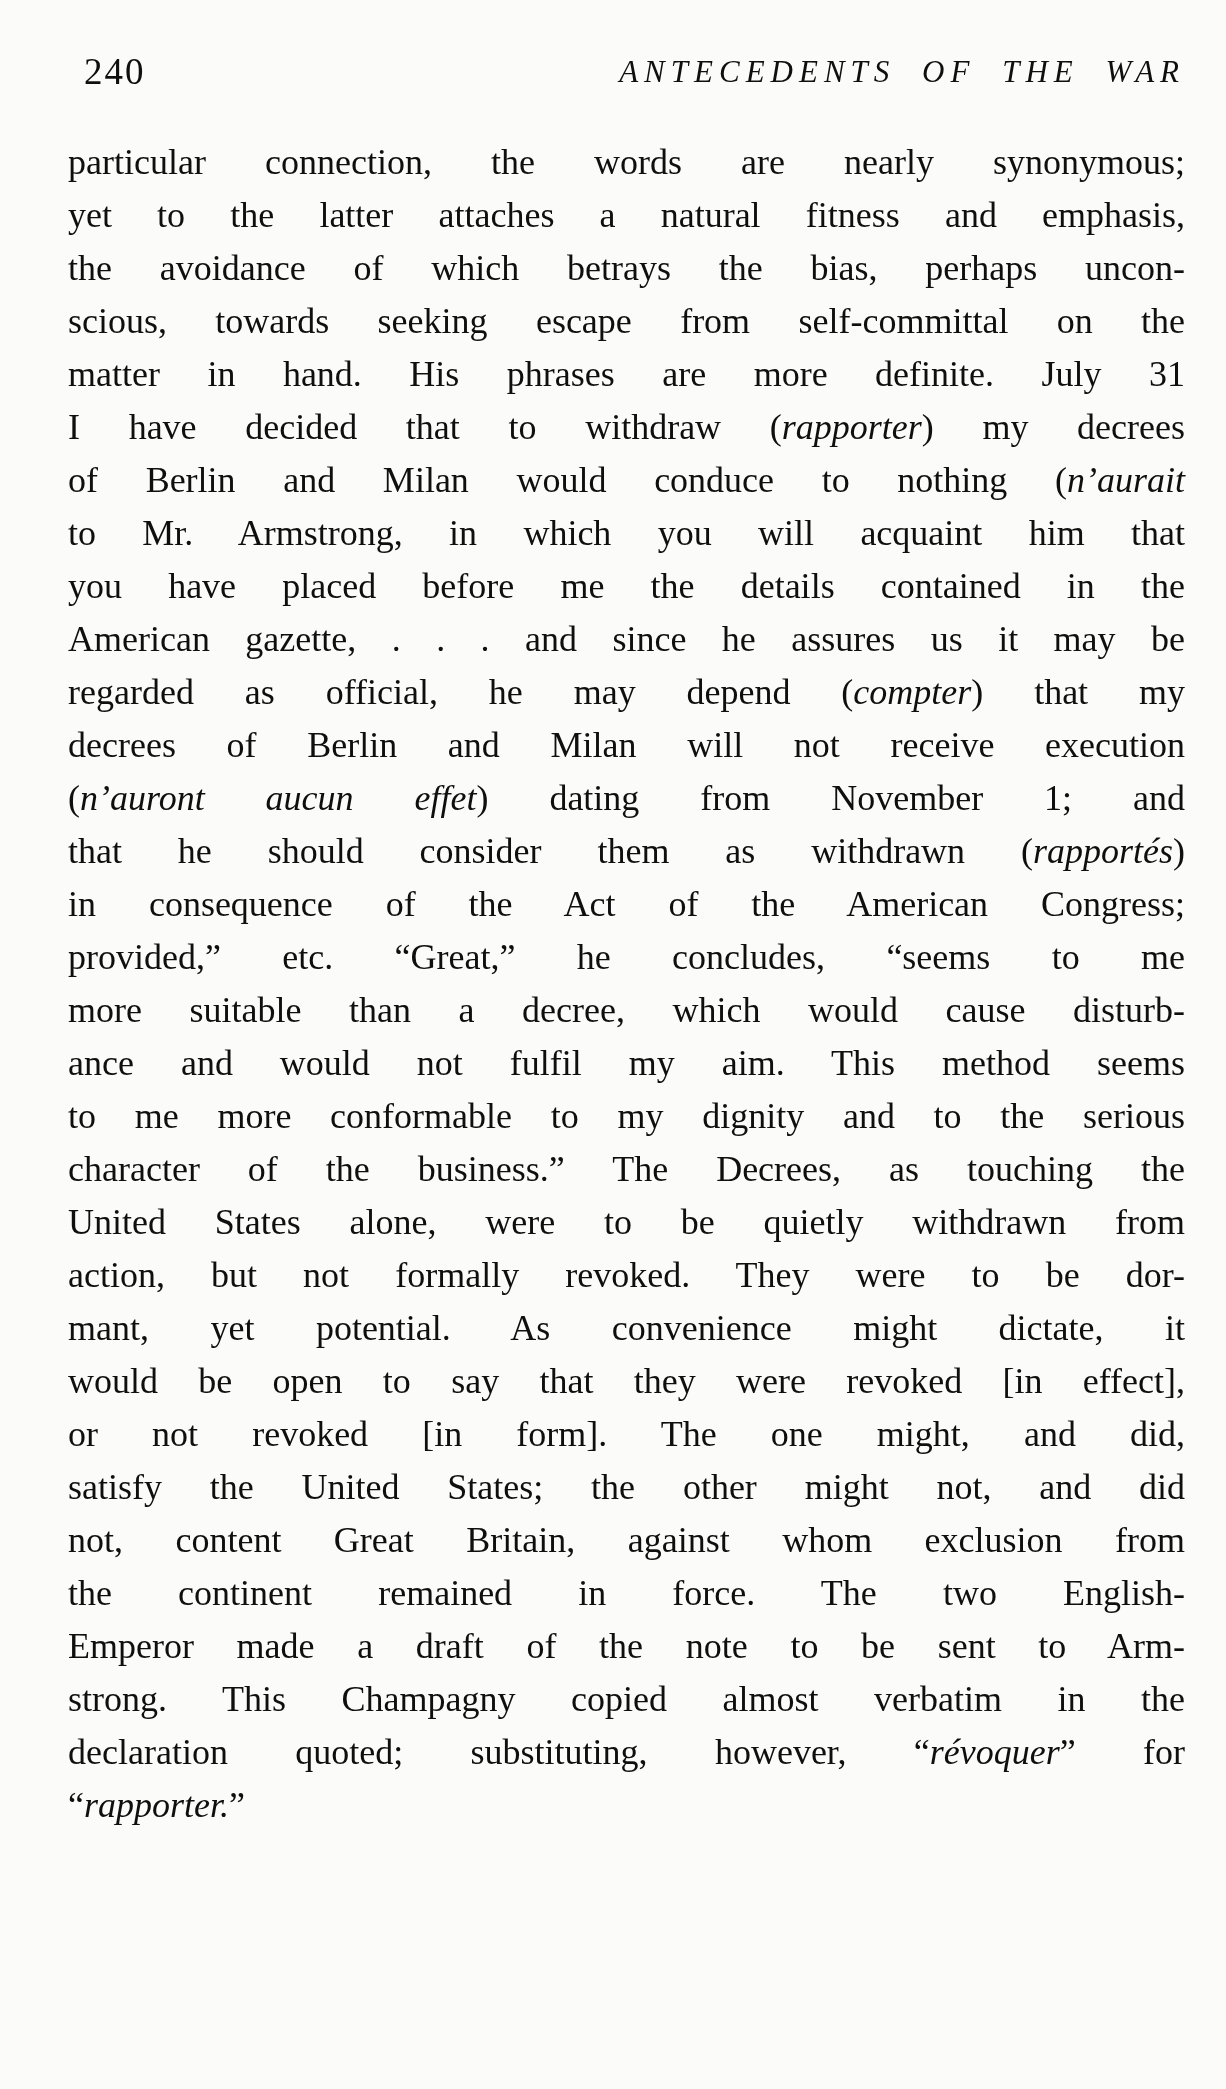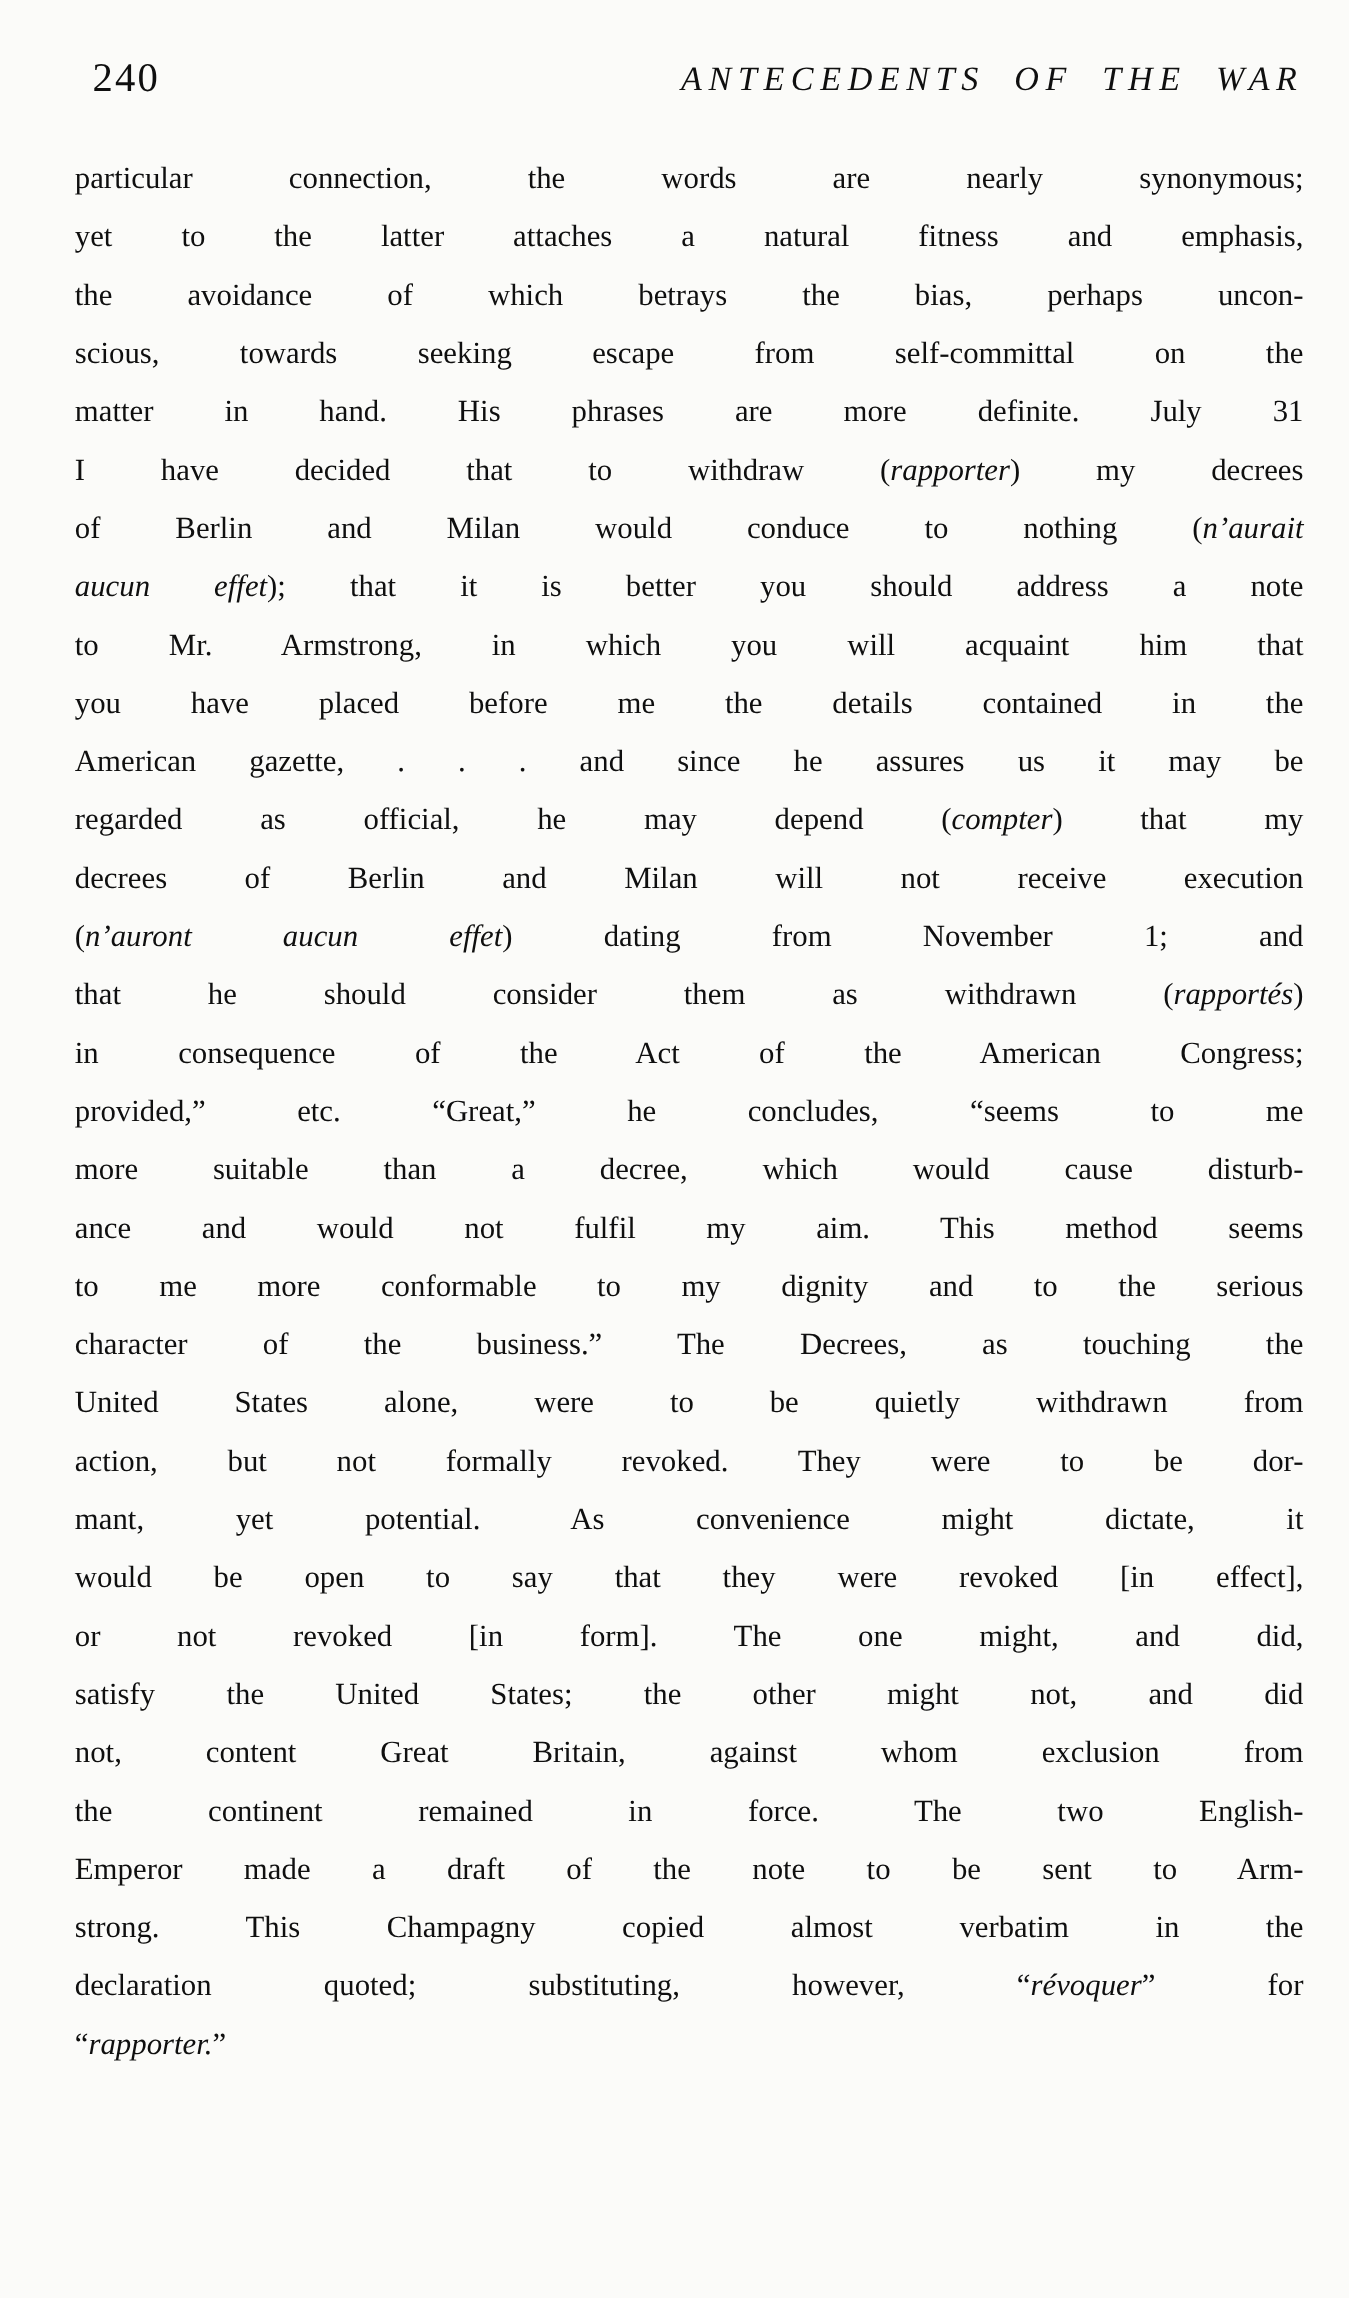--- a/index.html
+++ b/index.html
@@ -40,21 +40,21 @@
     font-size: 31px;
     letter-spacing: 6px;
     word-spacing: 13px;
     white-space: nowrap;
   }
   .text-column {
     position: absolute;
     left: 68px;
     top: 136px;
     width: 1117px;
-    font-size: 28px;
+    font-size: 36px;
     line-height: 53px;
   }
   .line {
     text-align: justify;
     text-align-last: justify;
     white-space: normal;
   }
   .line.last {
     text-align: left;
     text-align-last: left;
@@ -71,21 +71,20 @@
   </div>
 
   <div class="text-column">
       <div class="line"><span class="seg">particular connection, the words are nearly synonymous;</span></div>
       <div class="line"><span class="seg">yet to the latter attaches a natural fitness and emphasis,</span></div>
       <div class="line"><span class="seg">the avoidance of which betrays the bias, perhaps uncon-</span></div>
       <div class="line"><span class="seg">scious, towards seeking escape from self-committal on the</span></div>
       <div class="line"><span class="seg">matter in hand.  His phrases are more definite.  July 31</span></div>
       <div class="line"><span class="seg">I have decided that to withdraw (</span><span class="seg it">rapporter</span><span class="seg">) my decrees</span></div>
       <div class="line"><span class="seg">of Berlin and Milan would conduce to nothing (</span><span class="seg it">n’aurait</span></div>
-      <div class="line"><span class="seg it">aucun effet</span><span class="seg">); that it is better you should address a note</span></div>
       <div class="line"><span class="seg">to Mr. Armstrong, in which you will acquaint him that</span></div>
       <div class="line"><span class="seg">you have placed before me the details contained in the</span></div>
       <div class="line"><span class="seg">American gazette, . . . and since he assures us it may be</span></div>
       <div class="line"><span class="seg">regarded as official, he may depend (</span><span class="seg it">compter</span><span class="seg">) that my</span></div>
       <div class="line"><span class="seg">decrees of Berlin and Milan will not receive execution</span></div>
       <div class="line"><span class="seg">(</span><span class="seg it">n’auront aucun effet</span><span class="seg">) dating from November 1; and</span></div>
       <div class="line"><span class="seg">that he should consider them as withdrawn (</span><span class="seg it">rapportés</span><span class="seg">)</span></div>
       <div class="line"><span class="seg">in consequence of the Act of the American Congress;</span></div>
       <div class="line"><span class="seg">provided,” etc.  “Great,” he concludes, “seems to me</span></div>
       <div class="line"><span class="seg">more suitable than a decree, which would cause disturb-</span></div>

